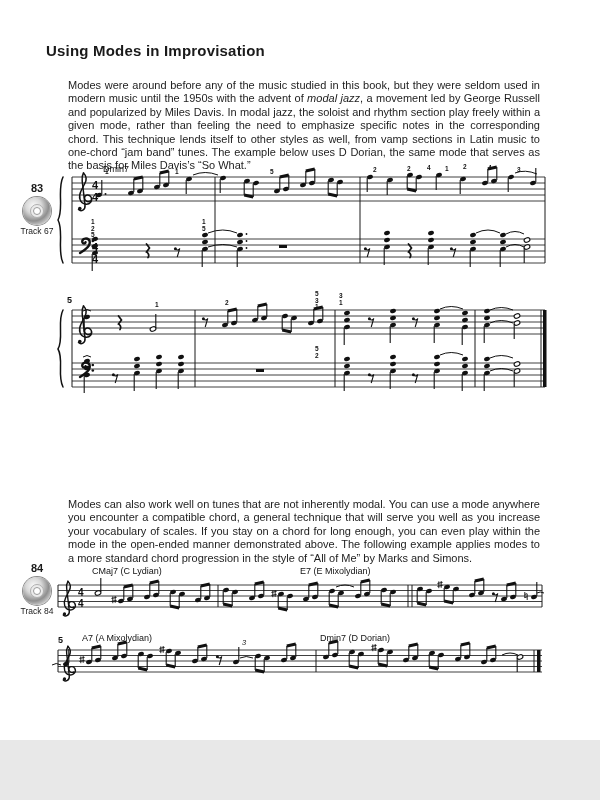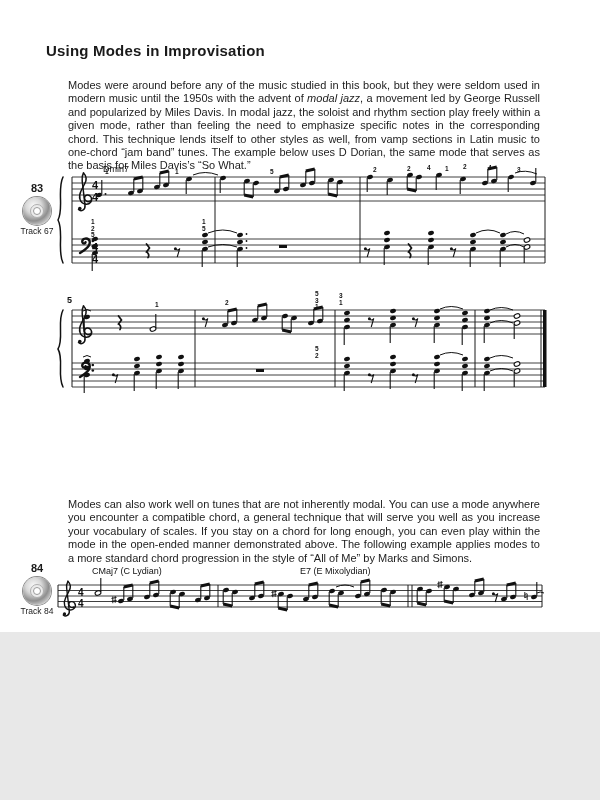--- a/index.html
+++ b/index.html
@@ -1,16 +1,16 @@
 <!DOCTYPE html>
 <html><head>
 <meta charset="utf-8">
 <style>
   html,body{margin:0;padding:0;background:#e8e8e8;}
-  .page{position:relative;width:600px;height:632px;background:#ffffff;overflow:hidden;
+  .page{position:relative;width:600px;height:740px;background:#ffffff;overflow:hidden;
         font-family:"Liberation Sans",sans-serif;color:#1a1a1a;}
   .title{position:absolute;left:46px;top:42px;font-size:15px;font-weight:bold;letter-spacing:.2px;margin:0;}
   .body-p{position:absolute;left:52px;width:472px;margin:16px;font-size:11px;line-height:13.4px;
           text-align:justify;color:#1d1d1d;}
   .ital{font-style:italic;}
   
   .trackblock{position:absolute;left:14px;width:46px;text-align:center;}
   .tracknum{font-size:11px;font-weight:bold;line-height:12px;margin-top:16px;}
   .cd{position:relative;width:28px;height:28px;margin:3px auto 2px;border-radius:50%;
       background:radial-gradient(circle at 38% 32%,#fafafa 0%,#d9d9d9 30%,#8f8f8f 58%,#cfcfcf 78%,#9e9e9e 100%);

